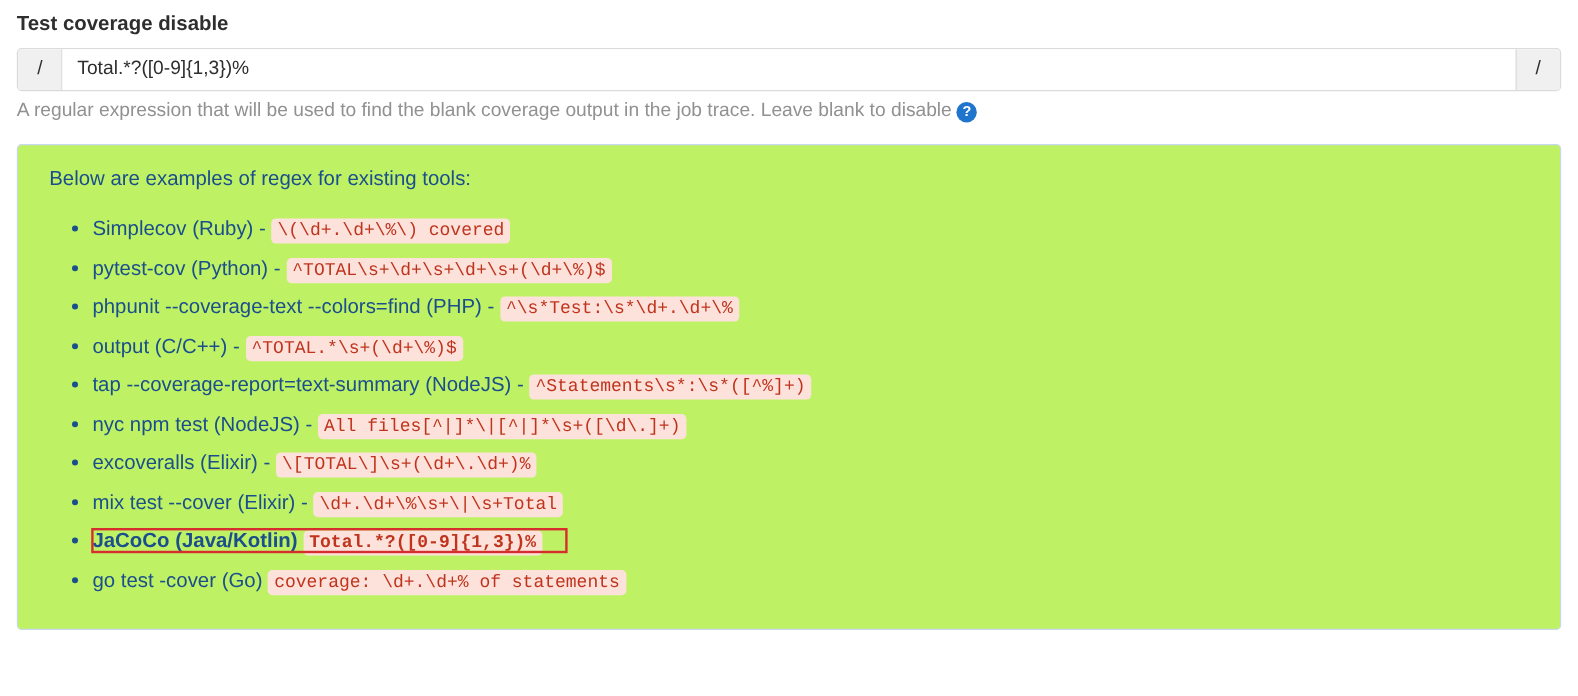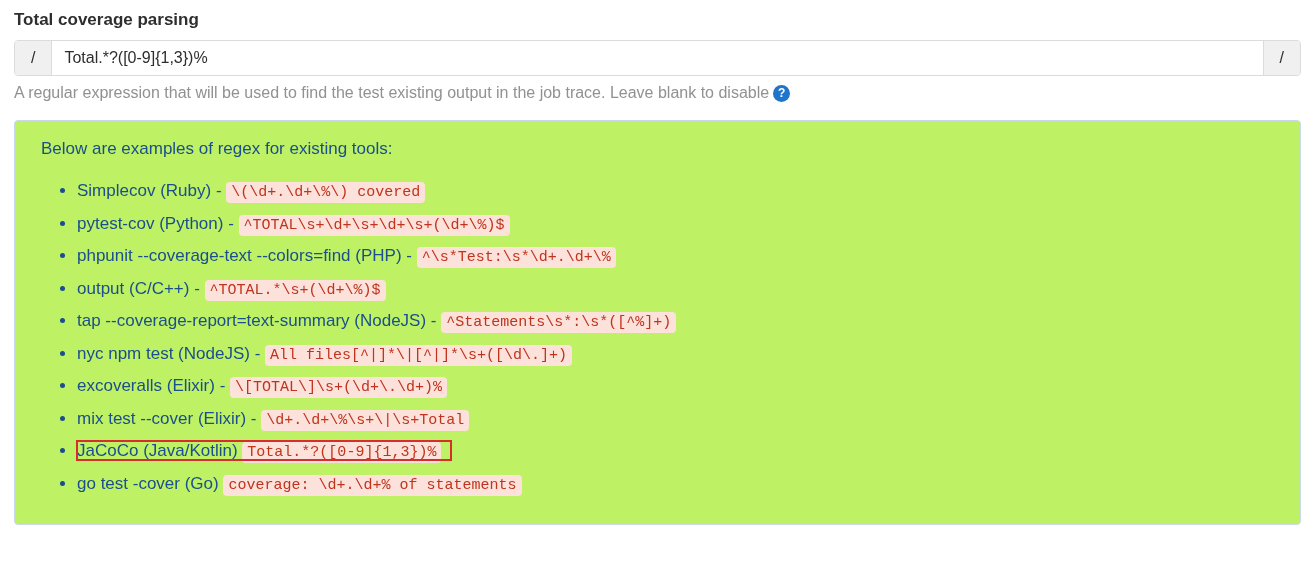--- a/index.html
+++ b/index.html
@@ -95,36 +95,37 @@
       font-family: 'SFMono-Regular', Consolas, 'Liberation Mono', Menlo, monospace;
       background: #fce2db;
       color: #c0341d;
       padding: 2px 5px;
       border-radius: 4px;
       font-size: 15px;
     }
     .highlighted {
       outline: 2px solid #d62e2e;
       outline-offset: -1px;
-      padding-right: 10px;
+      padding-right: 20px;
+      font-weight: bold;
     }
   </style>
 </head>
 <body>
 
-<div class="section-label">Total coverage parsing</div>
+<div class="section-label">Test coverage disable</div>
 
 <div class="input-group">
   <span class="input-addon">/</span>
   <input class="regex-input" type="text" value="Total.*?([0-9]{1,3})%" style="">
   <span class="input-addon input-addon-right">/</span>
 </div>
 
 <div class="help-text">
-  <span>A regular expression that will be used to find the test existing output in the job trace. Leave blank to disable</span>
+  <span>A regular expression that will be used to find the blank coverage output in the job trace. Leave blank to disable</span>
   <span class="help-icon">?</span>
 </div>
 
 <div class="well">
   <div class="well-title">Below are examples of regex for existing tools:</div>
   <ul class="examples">
       <li><span><span>Simplecov (Ruby)</span><span class="example-sep"> - </span><code class="regex">\(\d+.\d+\%\) covered</code></span></li>
       <li><span><span>pytest-cov (Python)</span><span class="example-sep"> - </span><code class="regex">^TOTAL\s+\d+\s+\d+\s+(\d+\%)$</code></span></li>
       <li><span><span>phpunit --coverage-text --colors=find (PHP)</span><span class="example-sep"> - </span><code class="regex">^\s*Test:\s*\d+.\d+\%</code></span></li>
       <li><span><span>output (C/C++)</span><span class="example-sep"> - </span><code class="regex">^TOTAL.*\s+(\d+\%)$</code></span></li>

